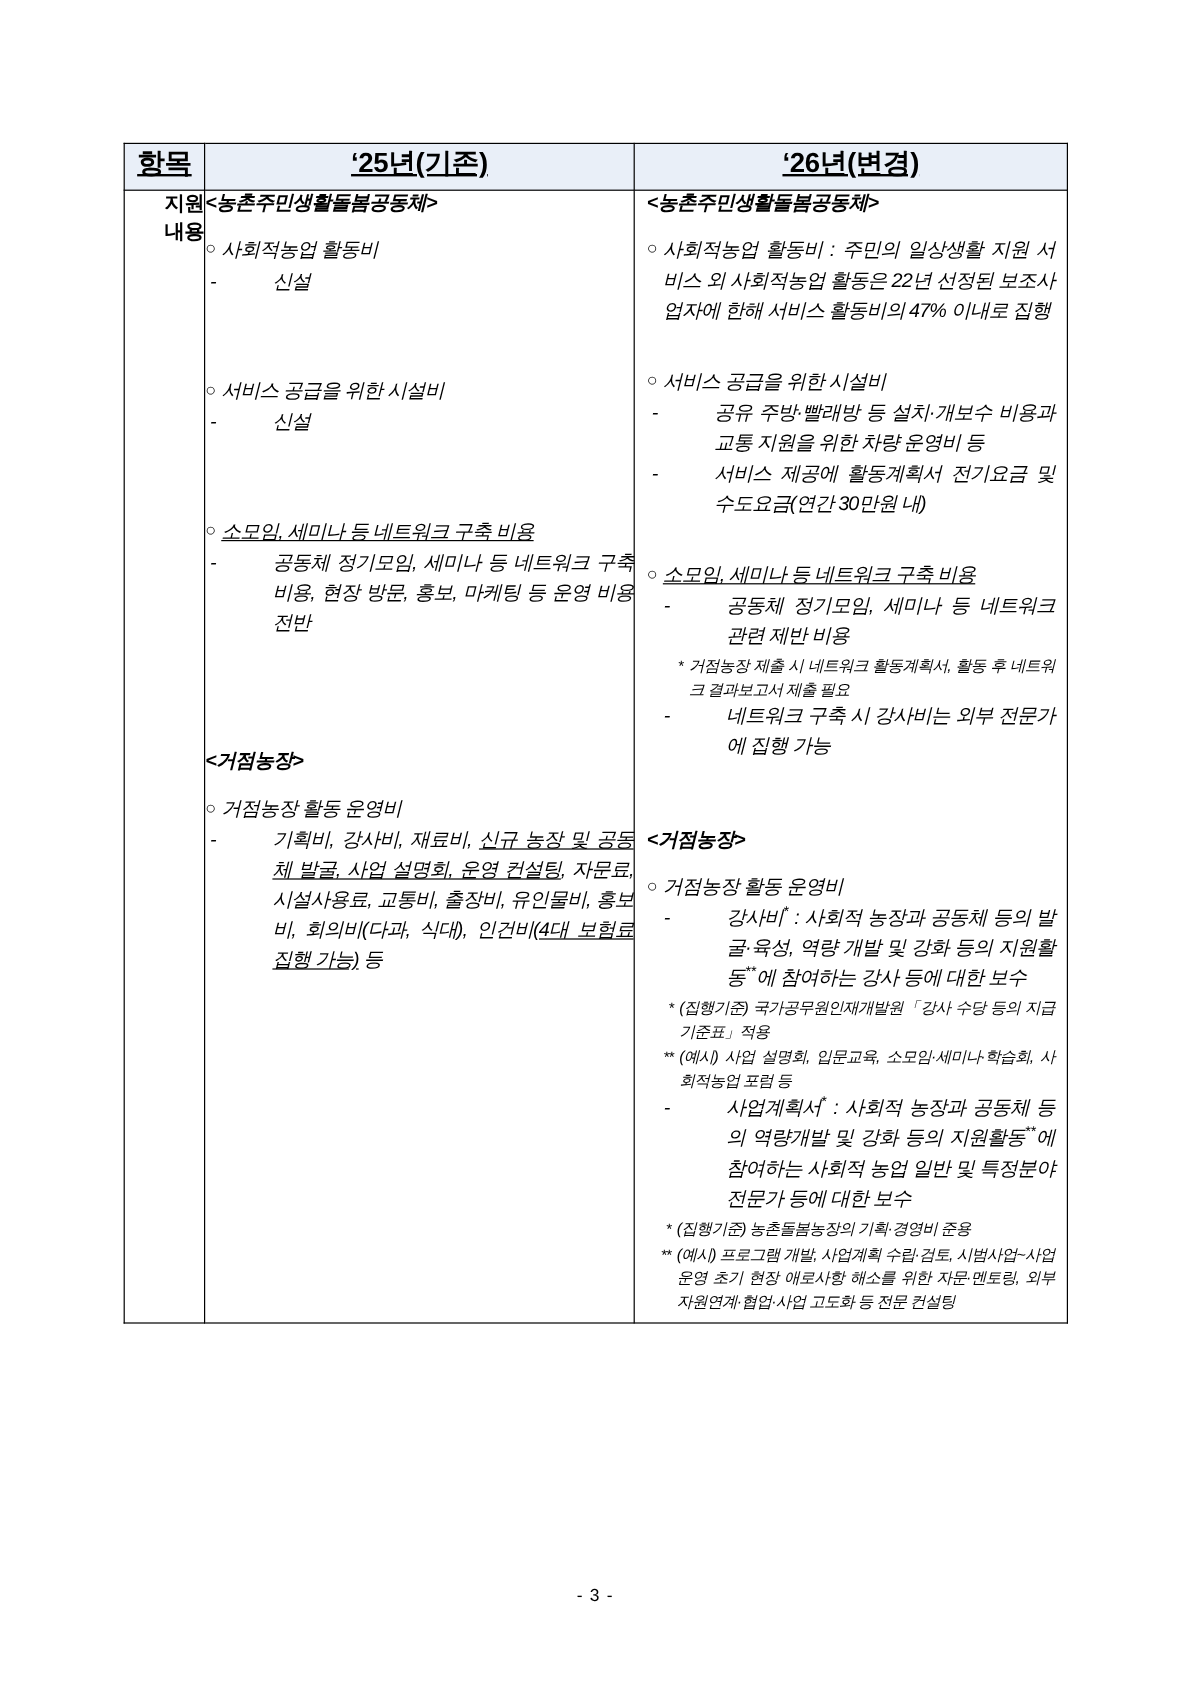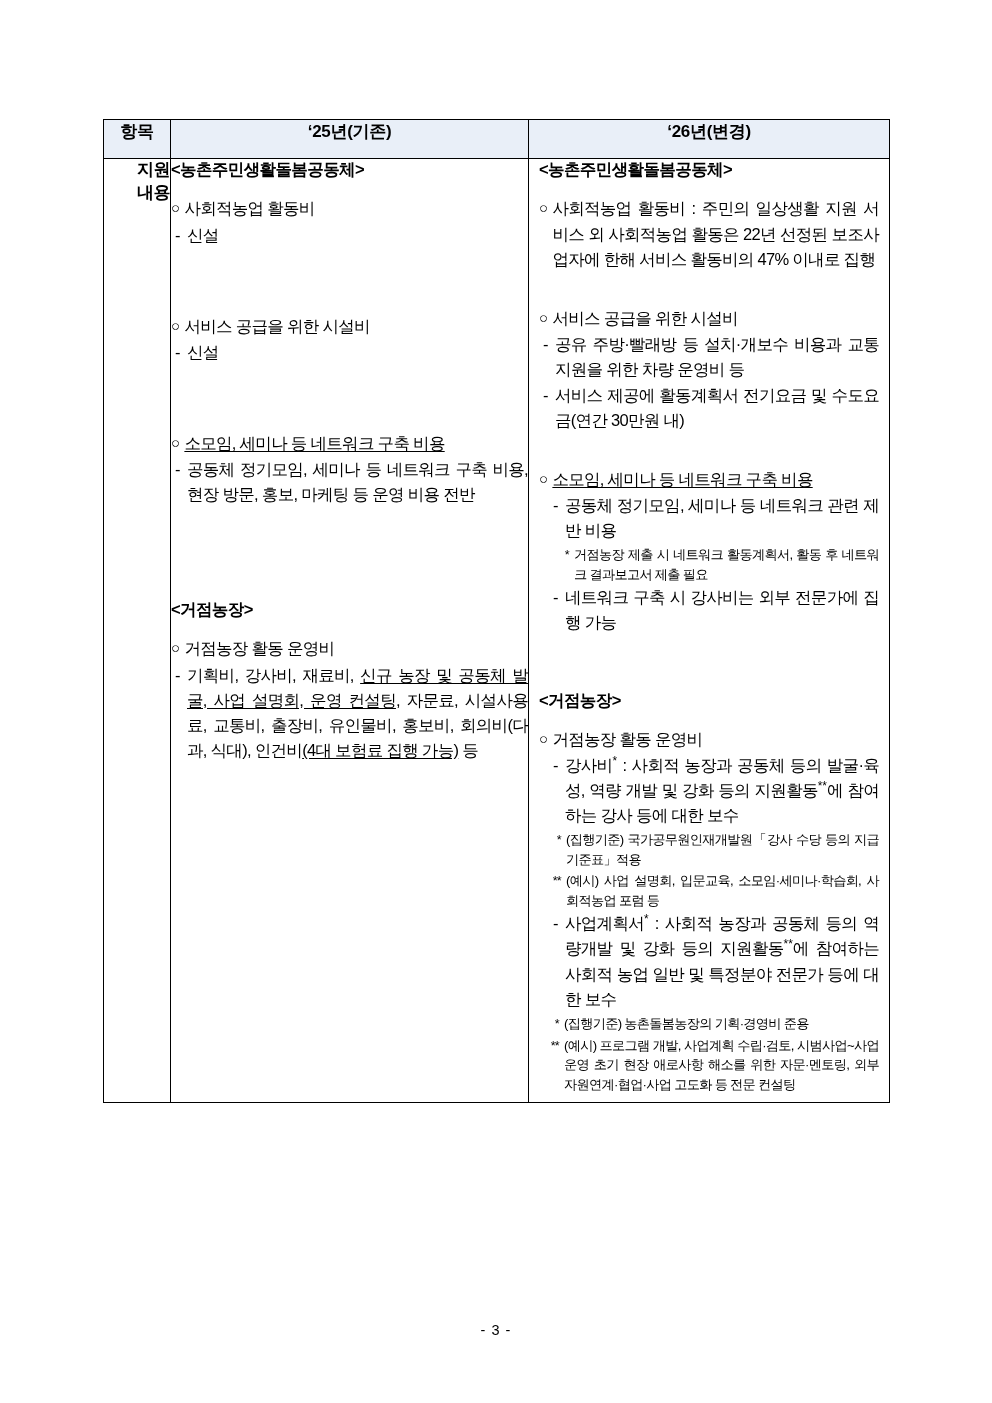--- a/index.html
+++ b/index.html
@@ -38,38 +38,40 @@
   }
 
   .col-label  { width: 67px; }
   .col-old    { width: 358px; }
   .col-new    { width: 361px; }
 
   thead th {
     background: #e9eff8;
     text-align: center;
     font-weight: bold;
-    font-size: 17px;
+    font-size: 23px;
     letter-spacing: -0.3px;
     height: 38px;
     vertical-align: middle;
     padding: 2px 0 4px 0;
+    text-decoration: underline;
   }
 
   .rowlabel-cell {
     text-align: right;
     vertical-align: middle;
     font-weight: bold;
     font-size: 17px;
     line-height: 1.35;
     letter-spacing: -0.5px;
   }
 
   .body-cell {
     padding: 18px 10px 16px 12px;
+    font-style: italic;
   }
   .body-cell.right { padding-left: 10px; padding-right: 10px; }
 
   
   .grp-title {
     font-weight: bold;
     font-size: 16.5px;
     letter-spacing: -0.6px;
     margin: 0 0 16px 0;
     line-height: 1.3;
@@ -104,21 +106,21 @@
     letter-spacing: -0.7px;
     line-height: 1.52;
     margin-top: 1px;
   }
   .dash-mark {
     flex: 0 0 auto;
     width: 13px;
     text-align: center;
     margin-right: 3px;
   }
-  .dash-text { flex: 1 1 auto; text-align: justify; text-justify: inter-character; }
+  .dash-text { flex: 1 1 auto; text-align: justify; text-justify: inter-character; margin-left: 40px; }
 
   .dash-line.ind { padding-left: 10px; }
 
   .note-line {
     display: flex;
     align-items: flex-start;
     font-size: 13.2px;
     letter-spacing: -0.7px;
     line-height: 1.48;
     margin-top: 2px;

